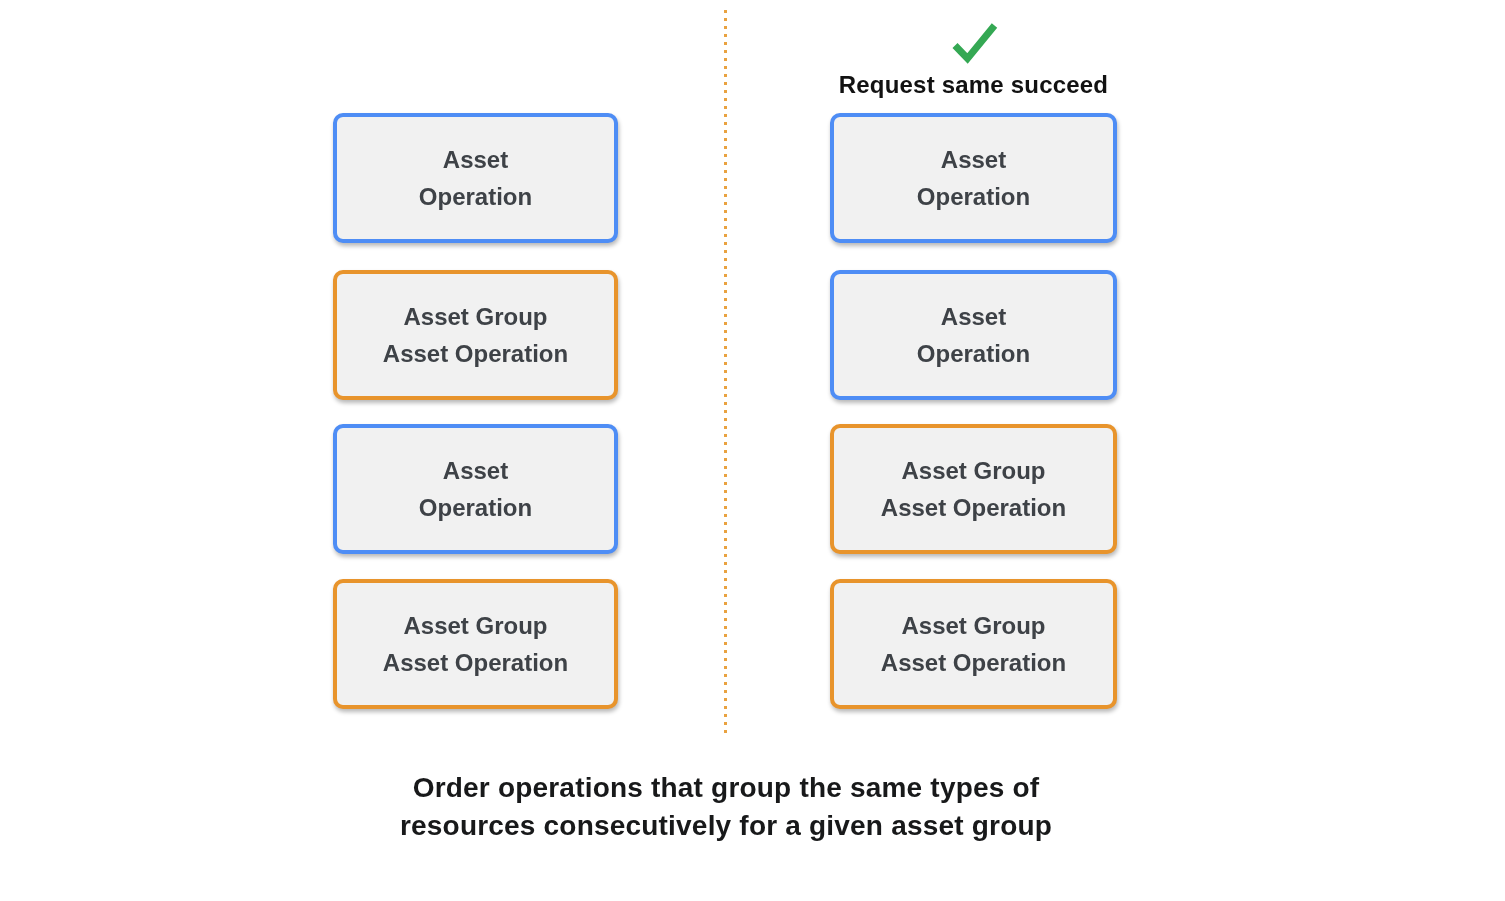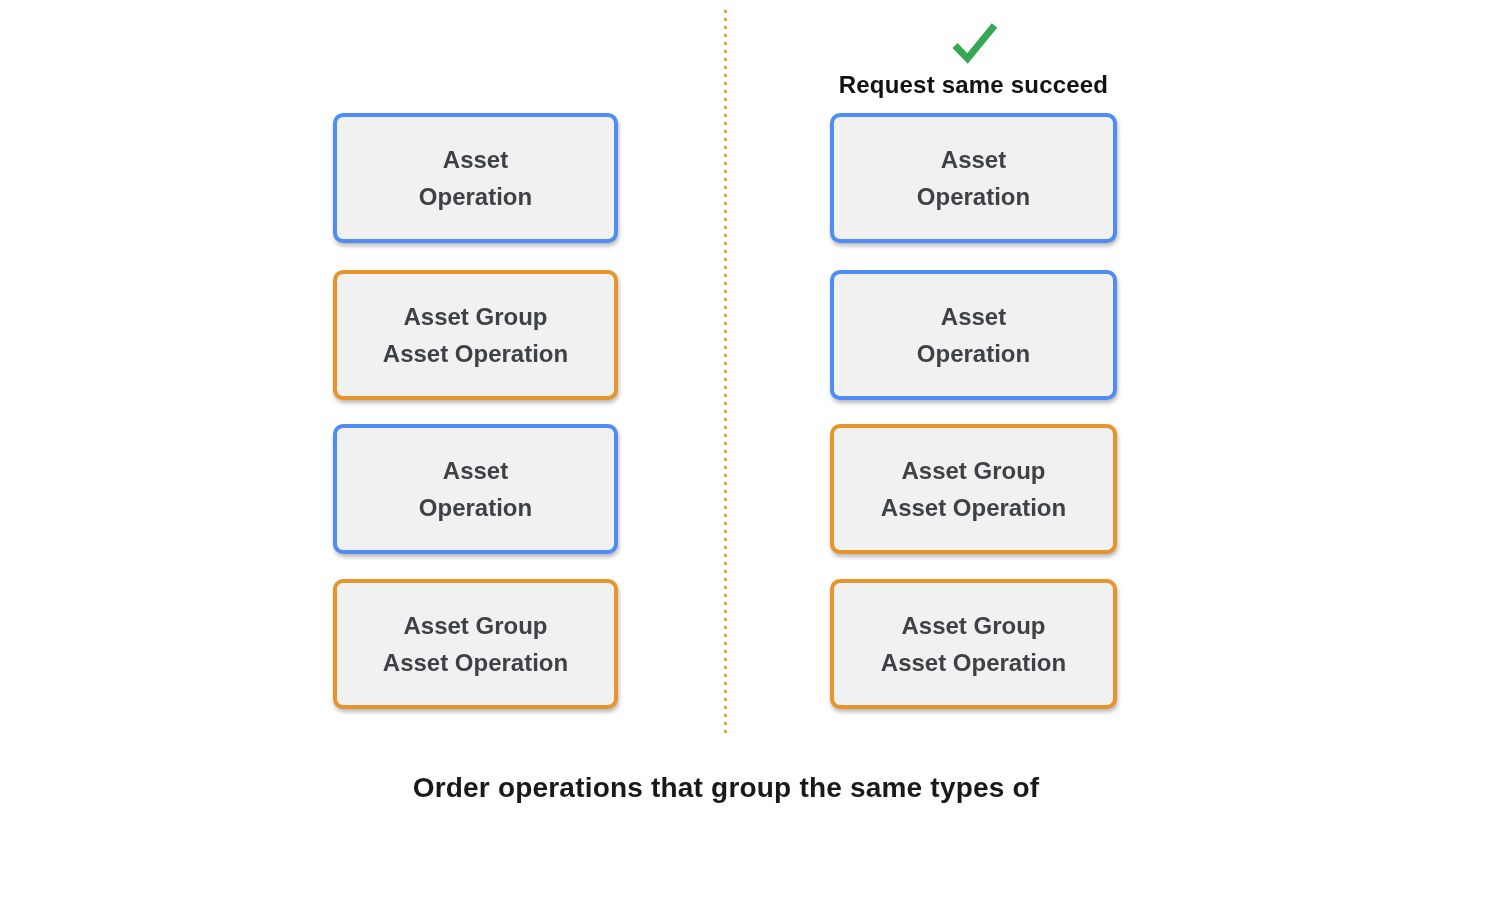--- a/index.html
+++ b/index.html
@@ -131,15 +131,16 @@
       <div class="box-line">Asset Operation</div>
     </div>
     <div class="box box--orange box-b4">
       <div class="box-line">Asset Group</div>
       <div class="box-line">Asset Operation</div>
     </div>
   </section>
 
   <div class="caption">
     <div>Order operations that group the same types of</div>
+    <div>resources consecutively for a given asset group</div>
   </div>
 
 </div>
 
 </body></html>

